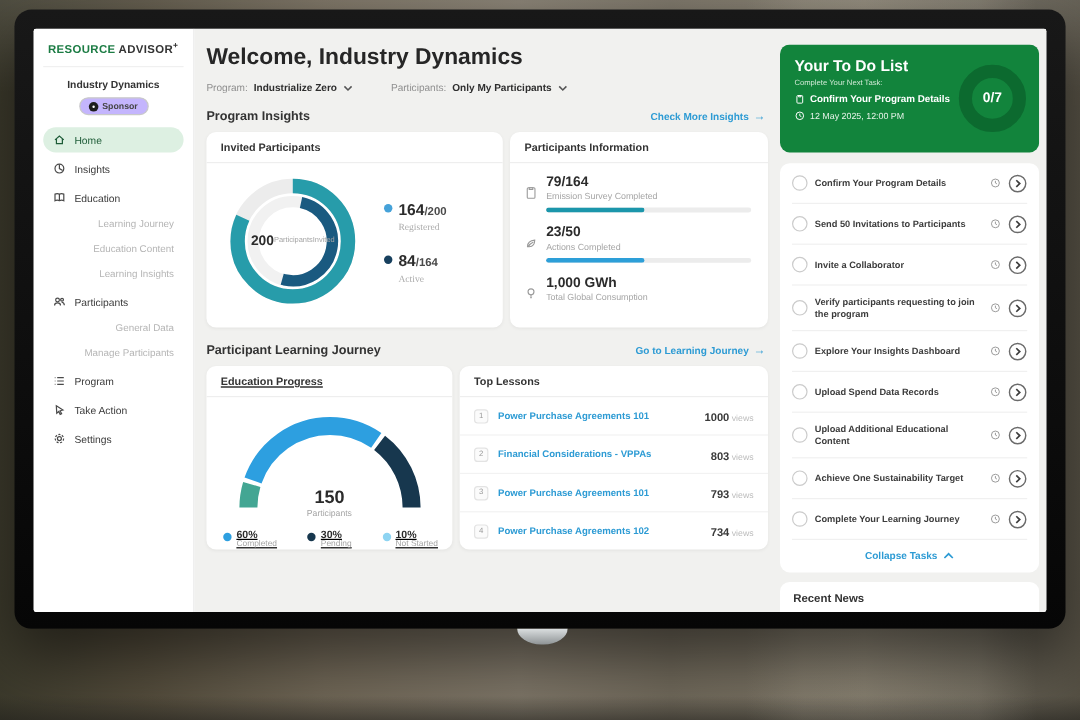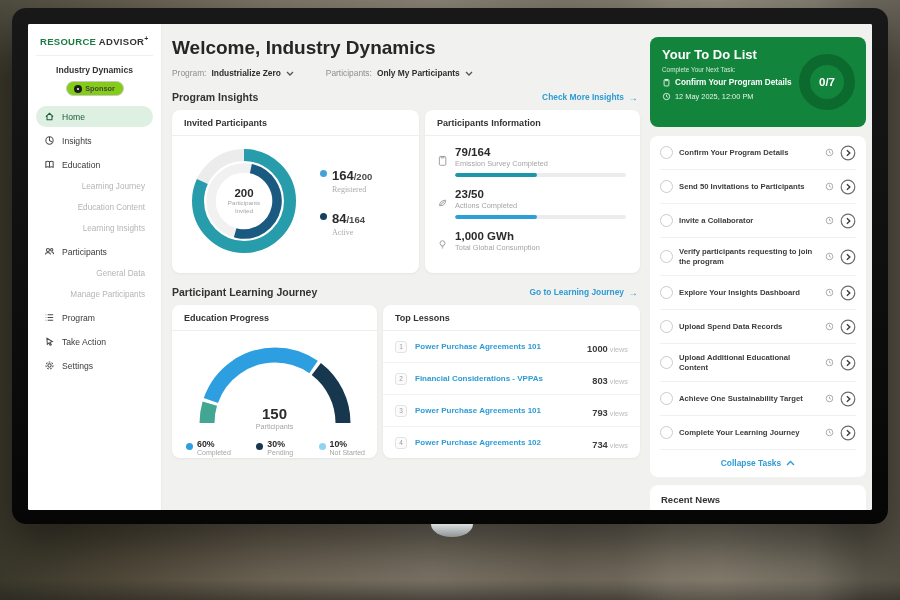--- a/index.html
+++ b/index.html
@@ -25,21 +25,21 @@
     background:linear-gradient(180deg,#dadedf,#8f9496); border-radius:0 0 40px 40px / 0 0 26px 26px; }
   .screen { position:absolute; left:28px; top:24px; width:844px; height:486px; background:#fff;
     display:flex; overflow:hidden; border-radius:2px; }
 
   
   .sidebar { width:134px; background:#fff; border-right:1px solid #ececec; padding:9px 8px 0 8px; flex-shrink:0; }
   .logo { font-size:9.5px; font-weight:bold; letter-spacing:0.3px; padding:2px 4px 8px 4px; border-bottom:1px solid #f0f0f0; white-space:nowrap; }
   .logo .lg { color:#1c7c44; } .logo .ld { color:#333; } .logo sup { font-size:7px; }
   .org { text-align:center; font-size:8.6px; font-weight:bold; color:#333; margin-top:9px; }
   .sponsor { margin:6px auto 10px auto; width:58px; height:15px; border:1px solid #c9c9c9; border-radius:9px;
-    display:flex; align-items:center; justify-content:center; gap:3px; font-size:7.3px; font-weight:bold; color:#444; background:#84cc16; }
+    display:flex; align-items:center; justify-content:center; gap:3px; font-size:7.3px; font-weight:bold; color:#444; background:#c4b5fd; }
   .sponsor .dot { width:8px; height:8px; border-radius:50%; background:#1d1d1d; position:relative; }
   .sponsor .dot::after { content:""; position:absolute; left:3px; top:3px; width:2px; height:2px; border-radius:50%; background:#fff; }
   .nav-item { display:flex; align-items:center; gap:7px; padding:5px 8px; margin-top:3px; border-radius:12px;
     font-size:8.6px; font-weight:normal; color:#3a3a3a; cursor:pointer; }
   .nav-item svg { width:11px; height:11px; stroke:#4a4a4a; fill:none; stroke-width:1.1; flex-shrink:0; }
   .nav-item.active { background:#ddf0e2; color:#1e5c38; }
   .nav-item.active svg { stroke:#1e5c38; }
   .nav-sub { padding:5px 8px 5px 25px; margin-top:2px; font-size:8.2px; color:#b5b5b5; cursor:pointer;text-align:right; }
 
   
@@ -59,21 +59,21 @@
   .link .arrow { font-size:10px; }
 
   .cards-row { display:flex; gap:6px; margin-top:7px; }
   .card { background:#fff; border-radius:8px; box-shadow:0 1px 3px rgba(0,0,0,0.05); overflow:hidden; }
   .card-head { padding:8px 12px 7px 12px; border-bottom:1px solid #eee; font-size:9px; font-weight:bold; color:#333; }
 
   
   .card-invited { flex:1.15; height:163px; }
   .invited-body { display:flex; align-items:center; padding:9px 10px 9px 16px; }
   .donut-wrap { position:relative; width:112px; height:112px; flex-shrink:0; }
-  .donut-center { position:absolute; inset:0; display:flex; flex-direction:column; align-items:center; justify-content:center; text-align:right; }
+  .donut-center { position:absolute; inset:0; display:flex; flex-direction:row; align-items:center; justify-content:center; text-align:right; }
   .donut-center .dc-val { font-size:11.5px; font-weight:bold; color:#2b2b2b; }
   .donut-center .dc-lab { font-size:6.2px; color:#a5a5a5; line-height:1.3; }
   .dlegend { margin-left:20px; display:flex; flex-direction:column; gap:15px; }
   .dlegend-item { display:flex; gap:5px; }
   .ldot { width:7px; height:7px; border-radius:50%; margin-top:4px; flex-shrink:0; }
   .lg-main { font-size:13px; font-weight:bold; color:#2b2b2b; }
   .lg-sub { font-size:9.5px; font-weight:bold; color:#4a4a4a; }
   .lg-lab { font-size:8px; color:#ababab; margin-top:1px;font-family:Liberation Serif, serif; }
 
   
@@ -81,21 +81,21 @@
   .info-body { padding:10px 14px 0 12px; }
   .info-row { display:flex; gap:7px; margin-bottom:11px; }
   .info-row svg { width:11px; height:13px; stroke:#9a9a9a; fill:none; stroke-width:1; margin-top:8px; flex-shrink:0; }
   .info-content { flex:1; min-width:0; }
   .iv { font-size:11.5px; font-weight:bold; color:#2b2b2b; }
   .il { font-size:7.4px; color:#a5a5a5; margin-top:1px; }
   .track { margin-top:5px; height:4px; background:#ececec; border-radius:2px; overflow:hidden; }
   .fill { height:100%; border-radius:2px; }
 
   
-  .card-edu { width:205px; flex-shrink:0; height:153px; }
+  .card-edu { width:205px; flex-shrink:0; height:153px;text-decoration:underline; }
   .gauge-wrap { position:relative; width:170px; margin:6px auto 0 auto; }
   .gauge-center { position:absolute; left:0; right:0; bottom:2px; text-align:center; }
   .gauge-center .gc-val { font-size:15px; font-weight:bold; color:#2b2b2b; }
   .gauge-center .gc-lab { font-size:7.2px; color:#a5a5a5; }
   .gauge-legend { display:flex; justify-content:space-between; padding:6px 12px 0 14px; }
   .gl-item { display:flex; gap:4px; }
   .gl-val { font-size:8.8px; font-weight:bold; color:#2b2b2b; }
   .gl-lab { font-size:7px; color:#a5a5a5; }
 
   

